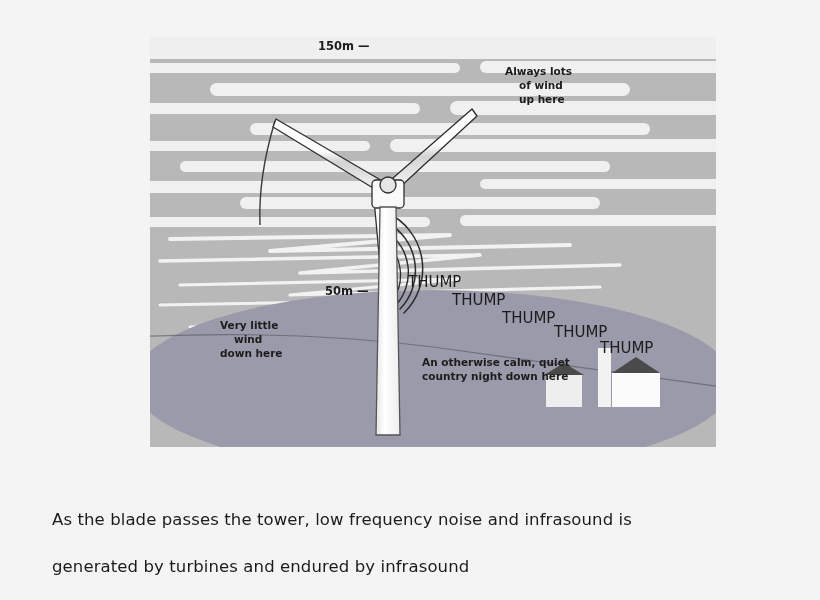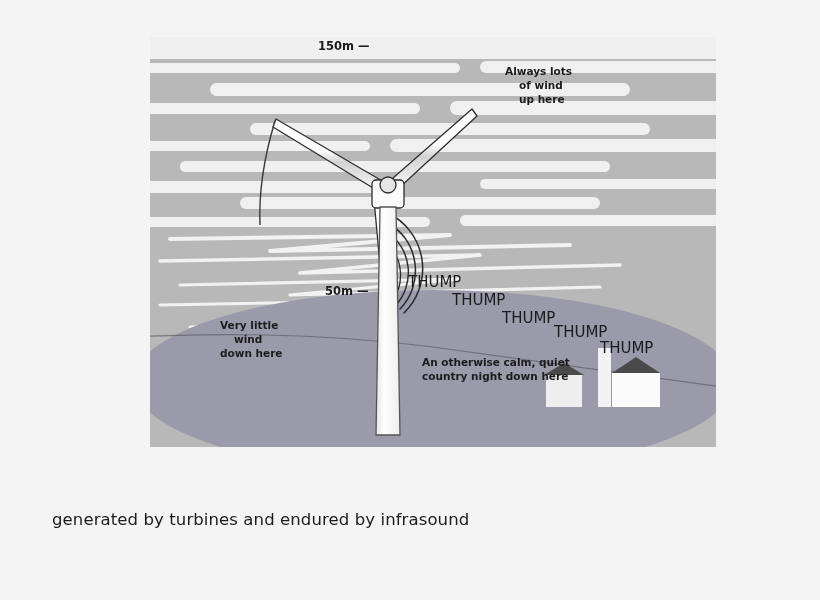--- a/index.html
+++ b/index.html
@@ -174,17 +174,18 @@
           <text x="302" y="268">THUMP</text>
           <text x="352" y="286">THUMP</text>
           <text x="404" y="300">THUMP</text>
           <text x="450" y="316">THUMP</text>
         </g>
       </g>
     </svg>
   </div>
 
   <div id="caption">
+    <span class="line">As the blade passes the tower, low frequency noise and infrasound is</span>
     <span class="line">generated by turbines and endured by infrasound</span>
     
   </div>
 
 </div>
 
 </body></html>

